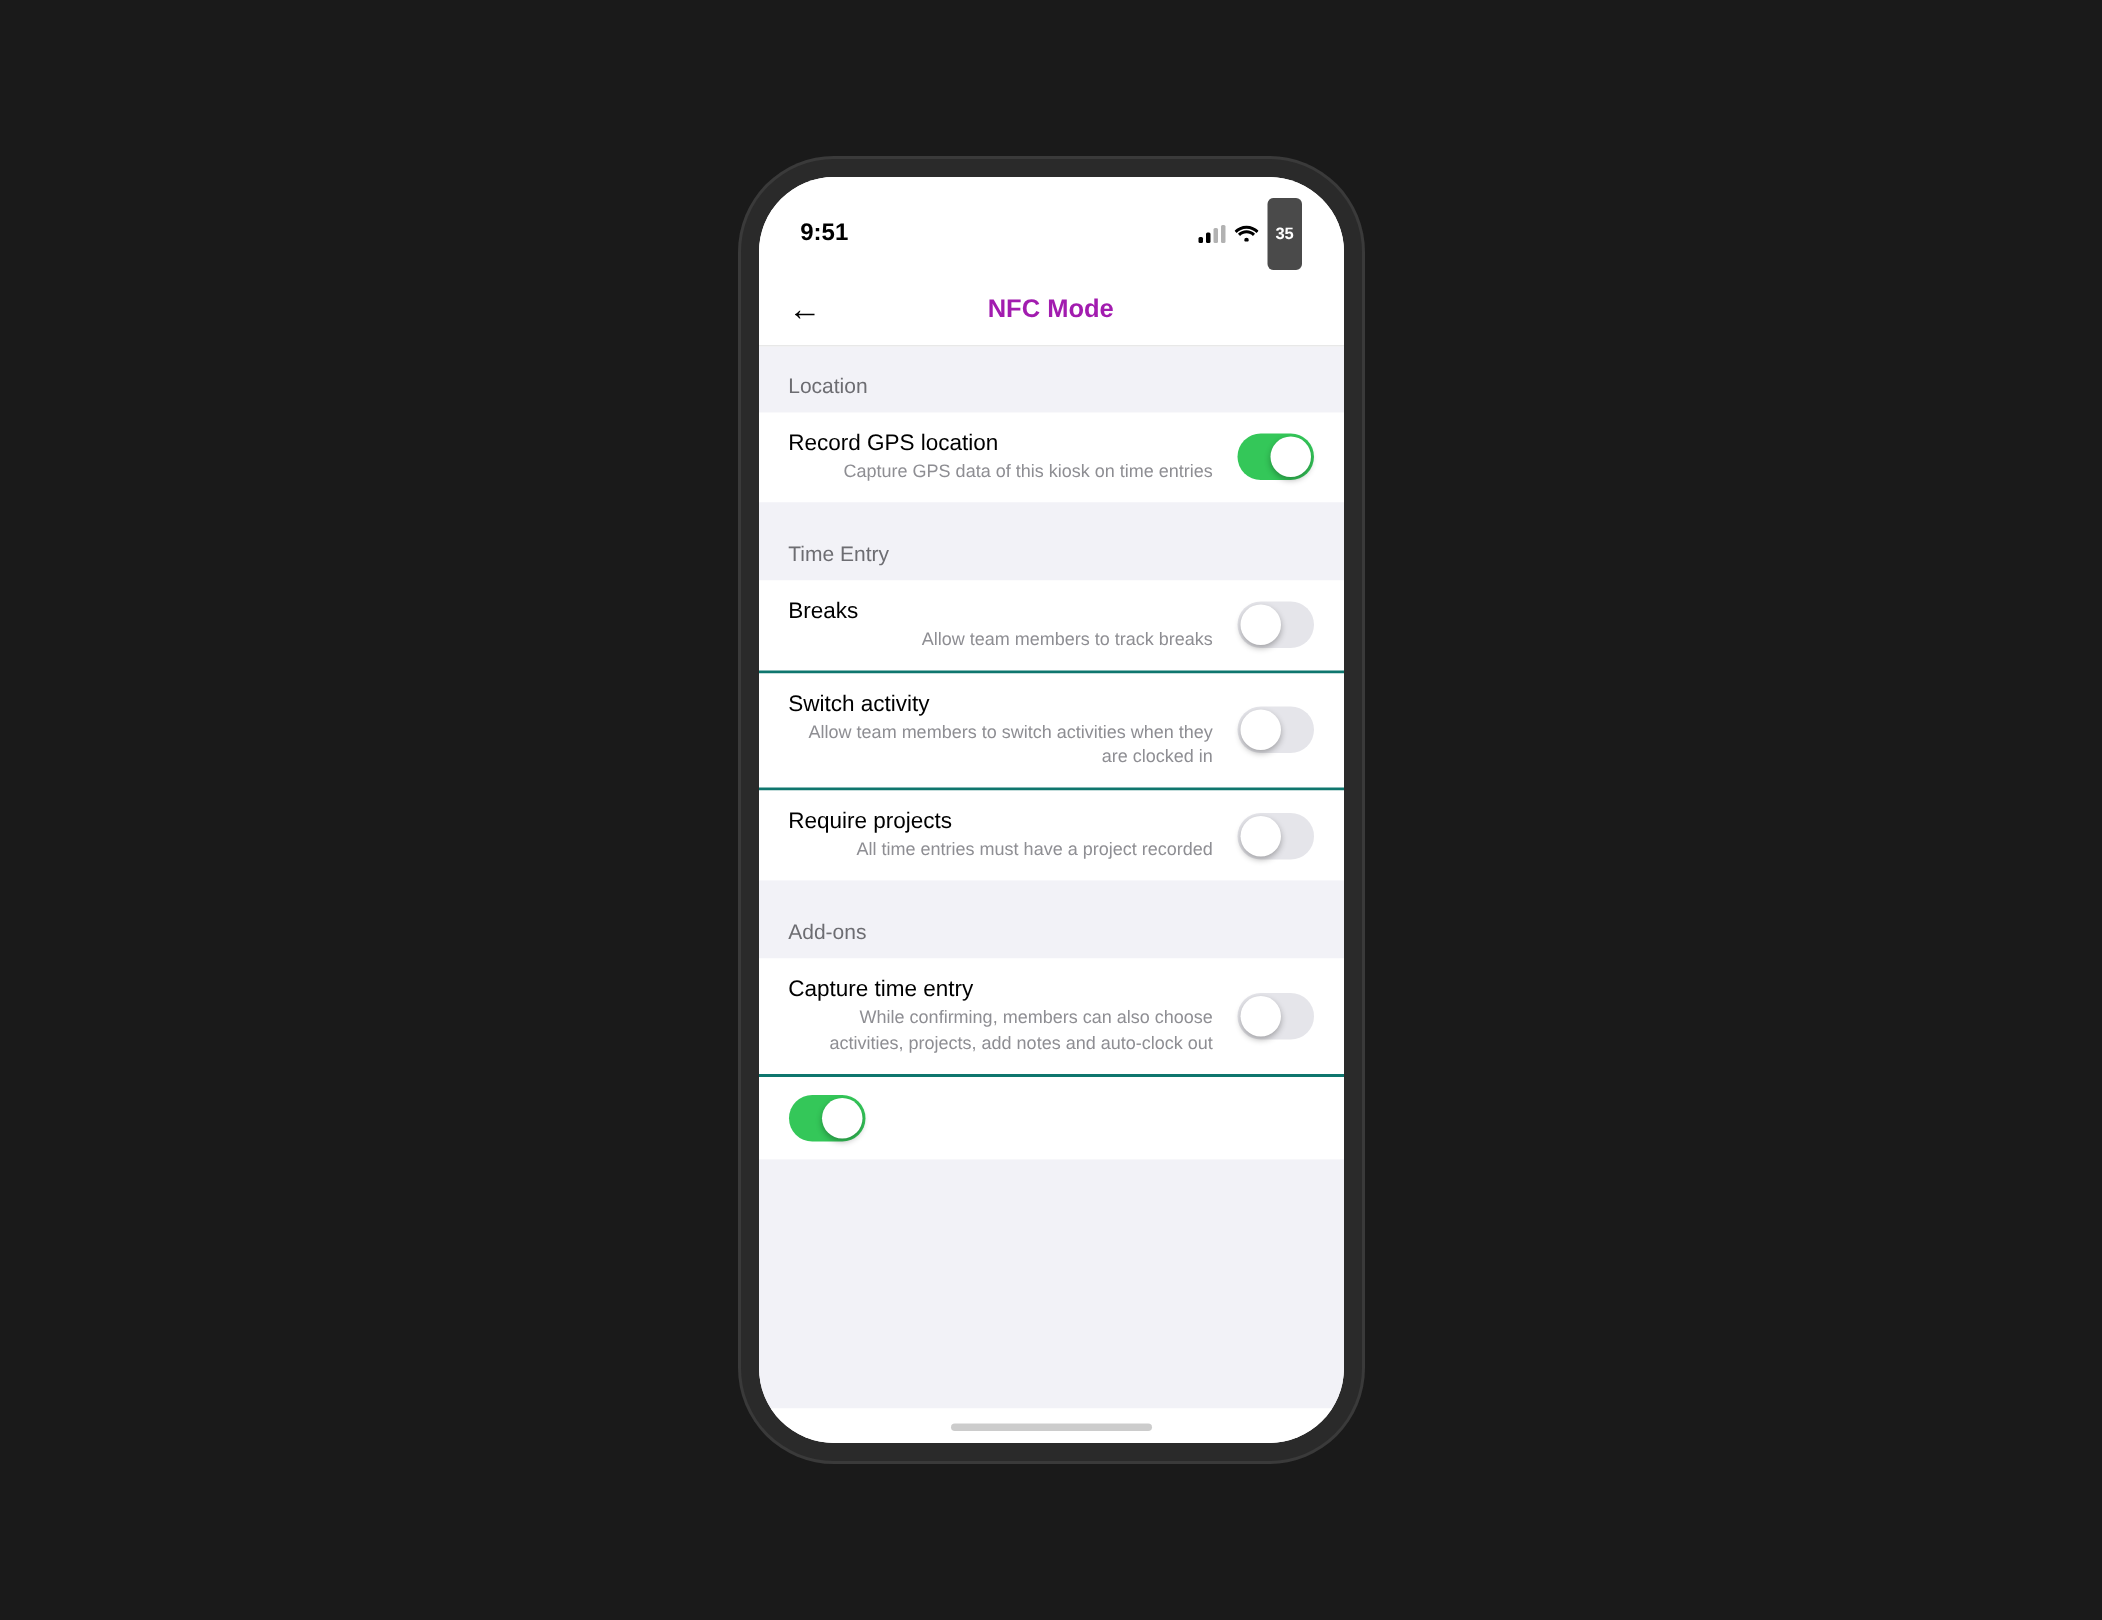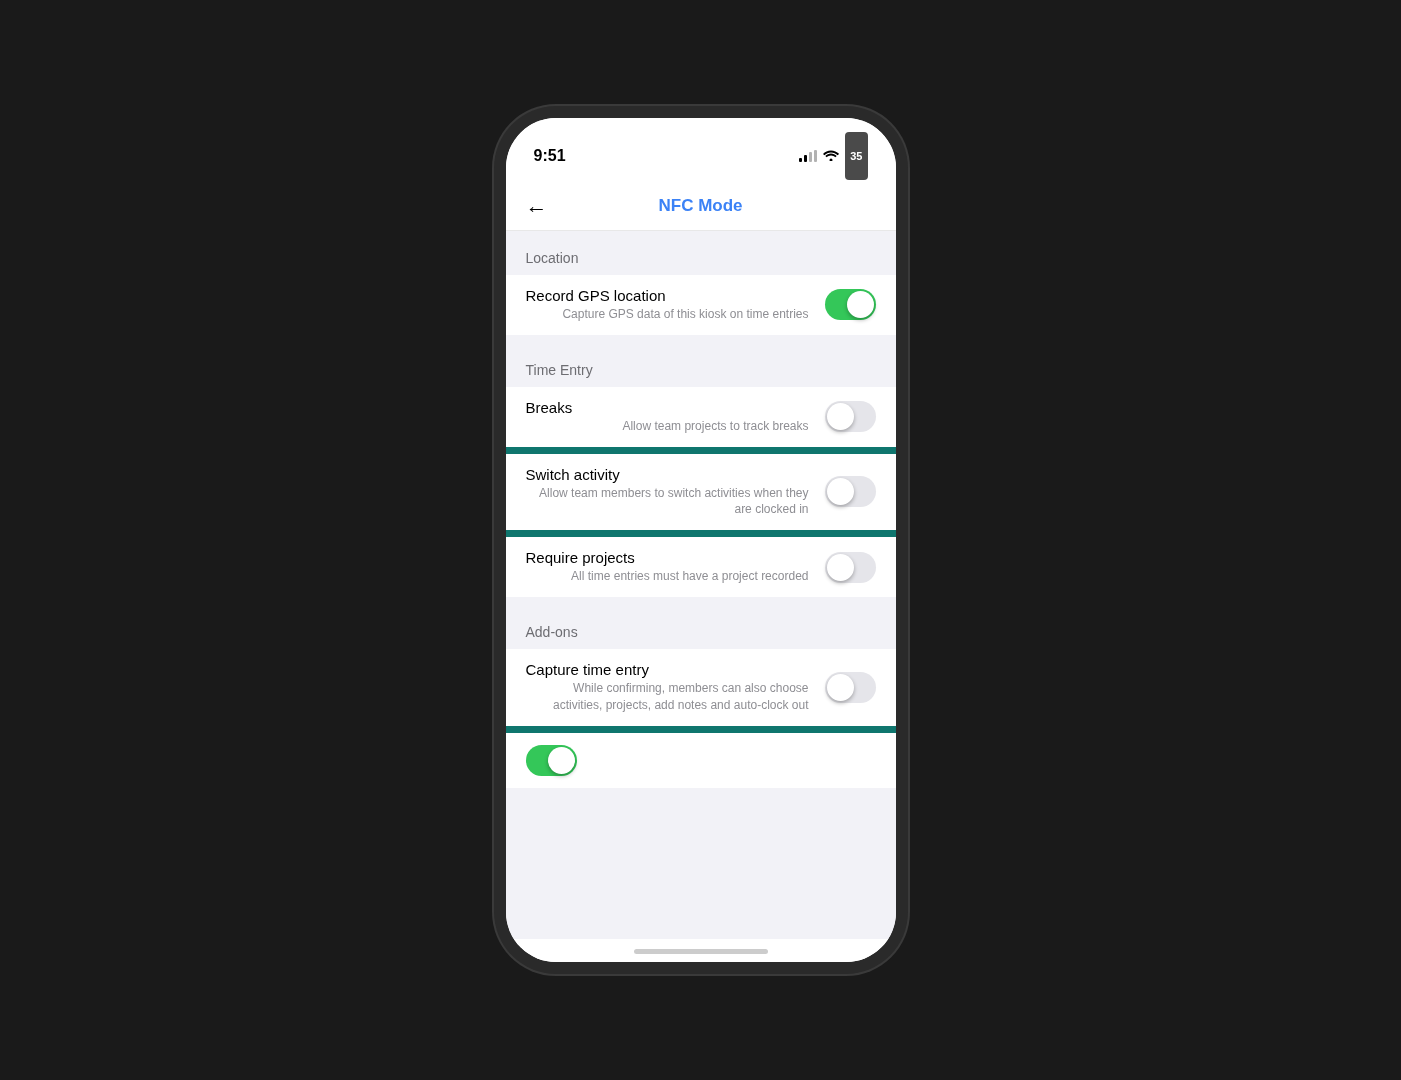--- a/index.html
+++ b/index.html
@@ -96,21 +96,21 @@
       color: #000;
       cursor: pointer;
       background: none;
       border: none;
       padding: 0;
     }
 
     .header-title {
       font-size: 17px;
       font-weight: 600;
-      color: #3b82f6;
+      color: #a21caf;
     }
 
     
     .content {
       flex: 1;
       background: #f2f2f7;
       overflow-y: auto;
     }
 
     
@@ -134,21 +134,21 @@
 
     .section-body {
       background: #fff;
     }
 
     .setting-row {
       display: flex;
       align-items: center;
       justify-content: space-between;
       padding: 12px 20px;
-      border-bottom: 7px solid #0f766e;
+      border-bottom: 2px solid #0f766e;
       background: #fff;
     }
 
     .setting-row:last-child {
       border-bottom: none;
     }
 
     .setting-text {
       flex: 1;
       padding-right: 16px;
@@ -307,21 +307,21 @@
 
     <div class="section-group">
       <div class="section-header">
         <span class="section-title">Time Entry</span>
       </div>
       <div class="section-body">
 
         <div class="setting-row">
           <div class="setting-text">
             <div class="setting-label">Breaks</div>
-            <div class="setting-desc">Allow team projects to track breaks</div>
+            <div class="setting-desc">Allow team members to track breaks</div>
           </div>
           <label class="toggle">
             <input type="checkbox" style="">
             <div class="toggle-track off">
               <div class="toggle-thumb"></div>
             </div>
           </label>
         </div>
 
         <div class="setting-row">

